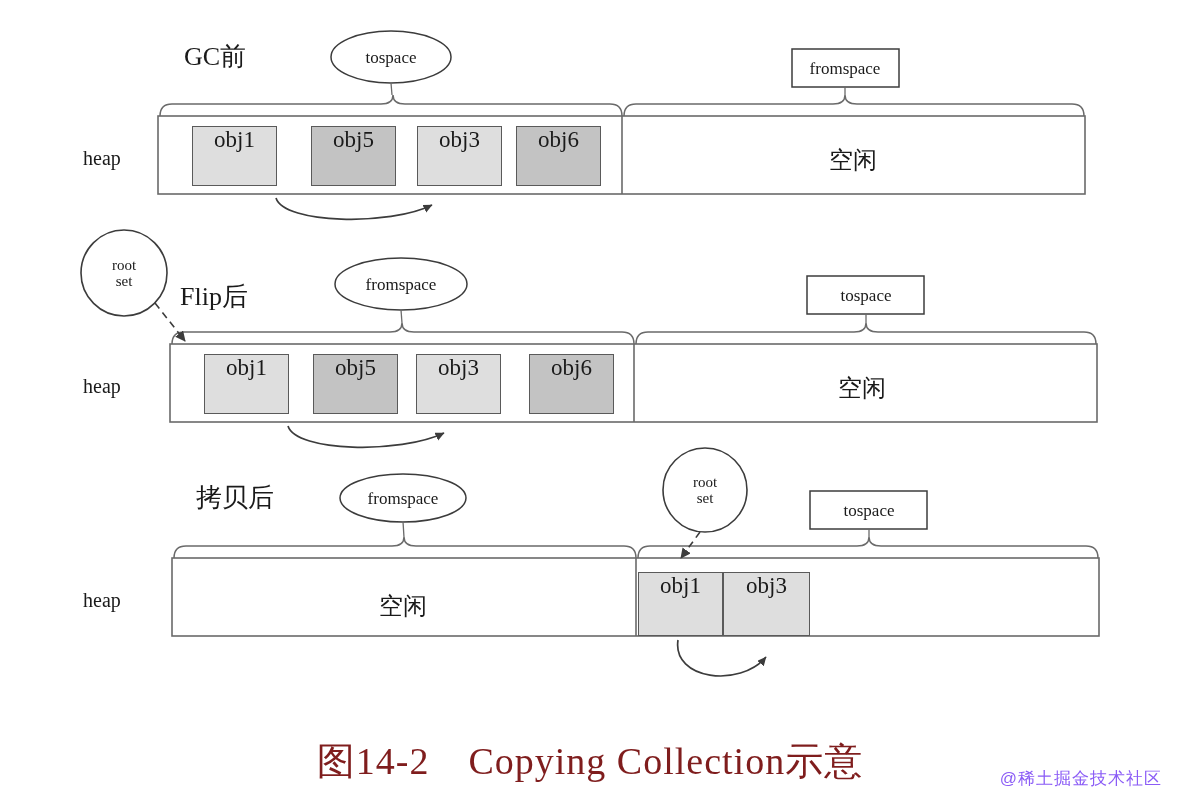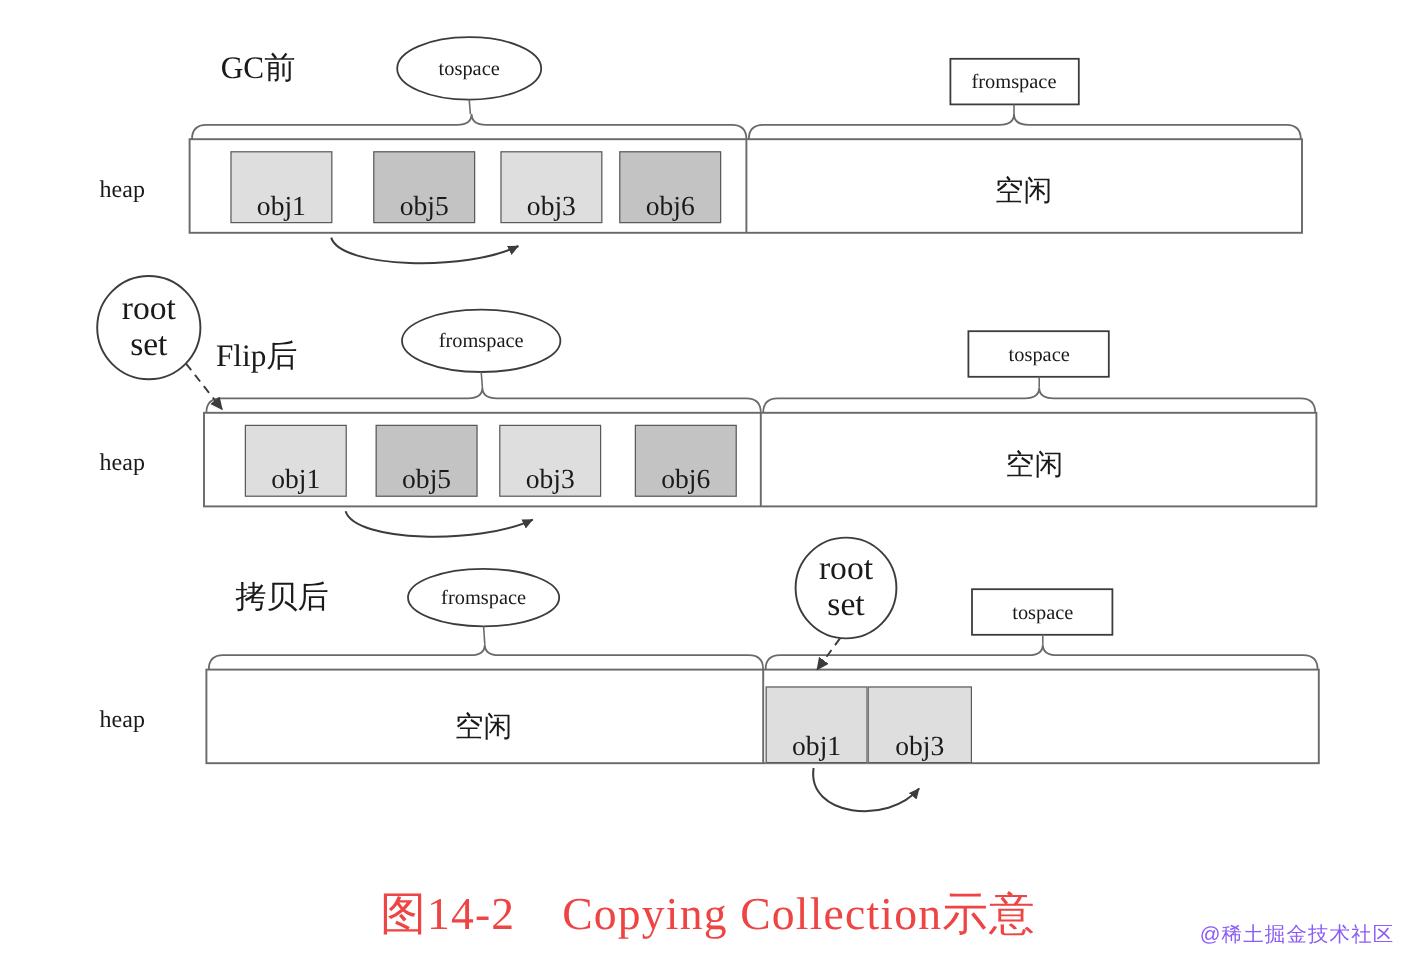--- a/index.html
+++ b/index.html
@@ -47,52 +47,52 @@
   }
   .free-label {
     font-size: 24px;
     font-family: "Liberation Serif", "DejaVu Serif", serif;
   }
   .oval-label, .box-label {
     font-size: 17px;
     font-family: "Liberation Serif", "DejaVu Serif", serif;
   }
   .rootset-label {
-    font-size: 28px;
+    font-size: 15px;
     font-family: "Liberation Serif", "DejaVu Serif", serif;
     text-align: center;
     line-height: 1.08;
   }
   .caption {
     position: absolute;
     width: 1180px;
     text-align: center;
     font-size: 38px;
     letter-spacing: 1px;
     font-family: "Liberation Serif", "DejaVu Serif", serif;
-    color: #ef4444;
+    color: #7f1d1d;
   }
   .watermark {
     position: absolute;
     right: 18px;
     bottom: 10px;
     font-size: 17px;
     color: #8b5cf6;
     font-family: "Liberation Sans", sans-serif;
     letter-spacing: 1px;
   }
   .centered {
     transform: translate(-50%, -50%);
   }
   .cell-rect {
     position: absolute;
     box-sizing: border-box;
     border: 1.4px solid #5a5a5a;
     display: flex;
-    align-items: flex-end;
+    align-items: flex-start;
     justify-content: center;
   }
 </style>
 </head>
 <body>
 
 <div id="stage">
 
   <svg class="layer" viewBox="0 0 1180 800">
     <defs>

